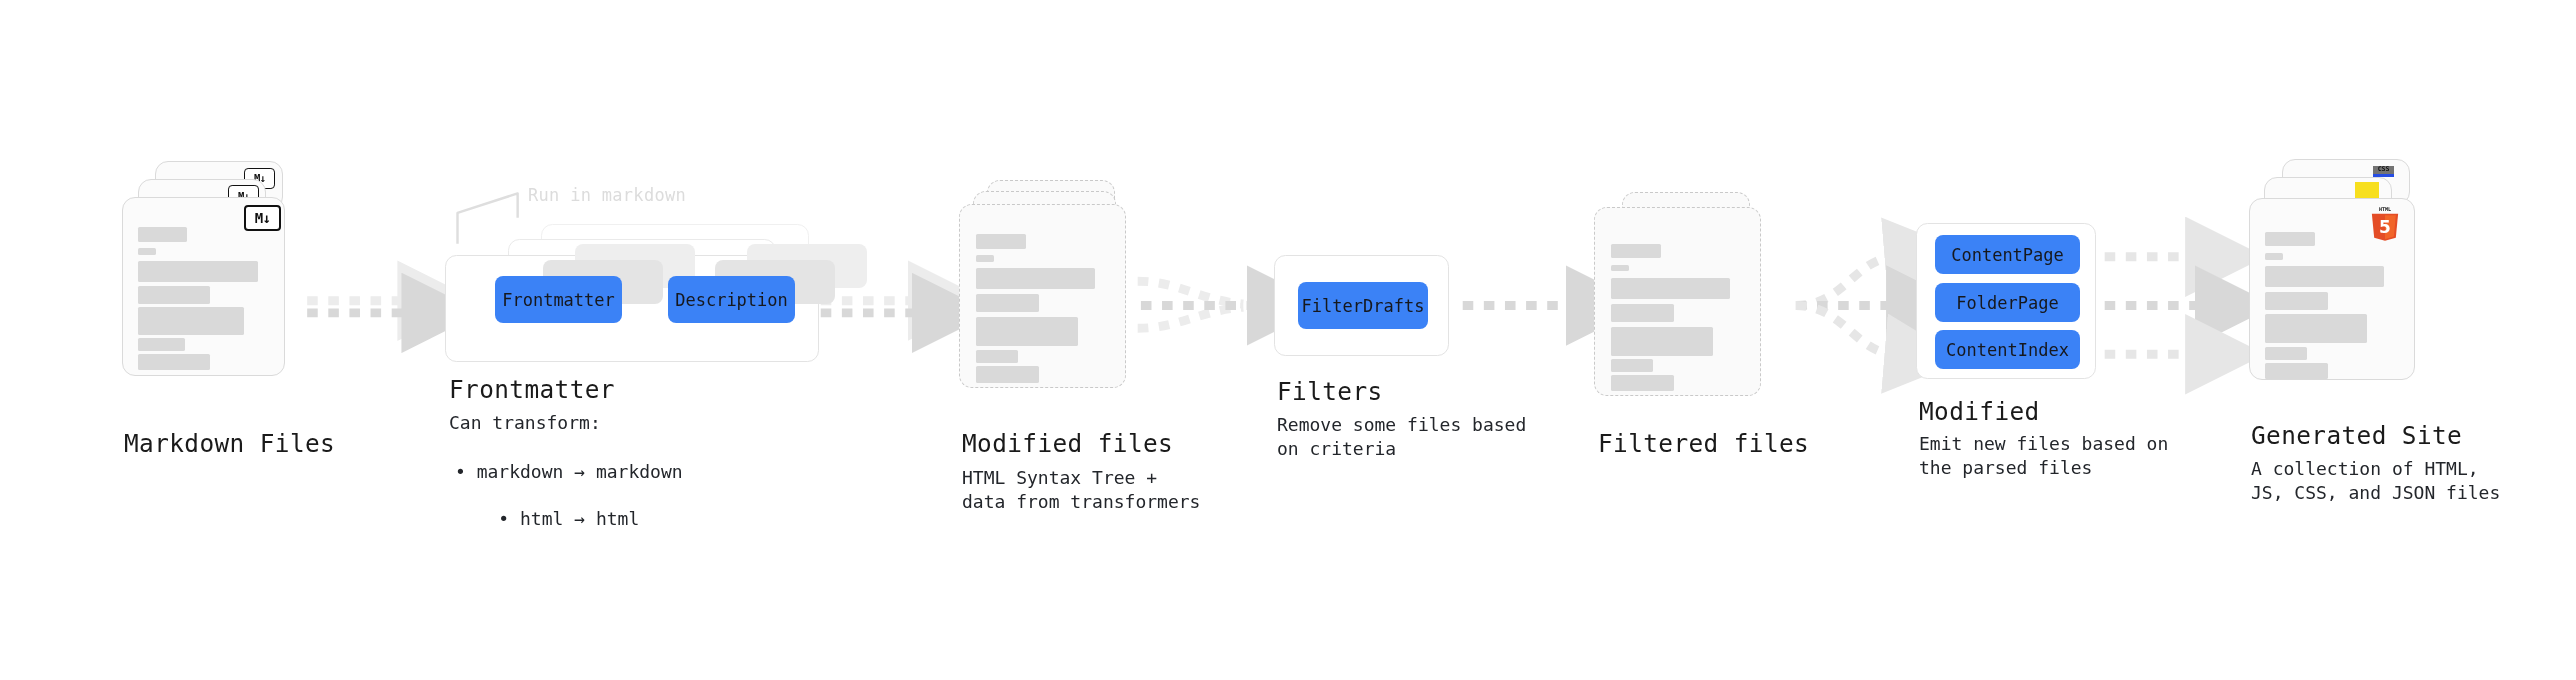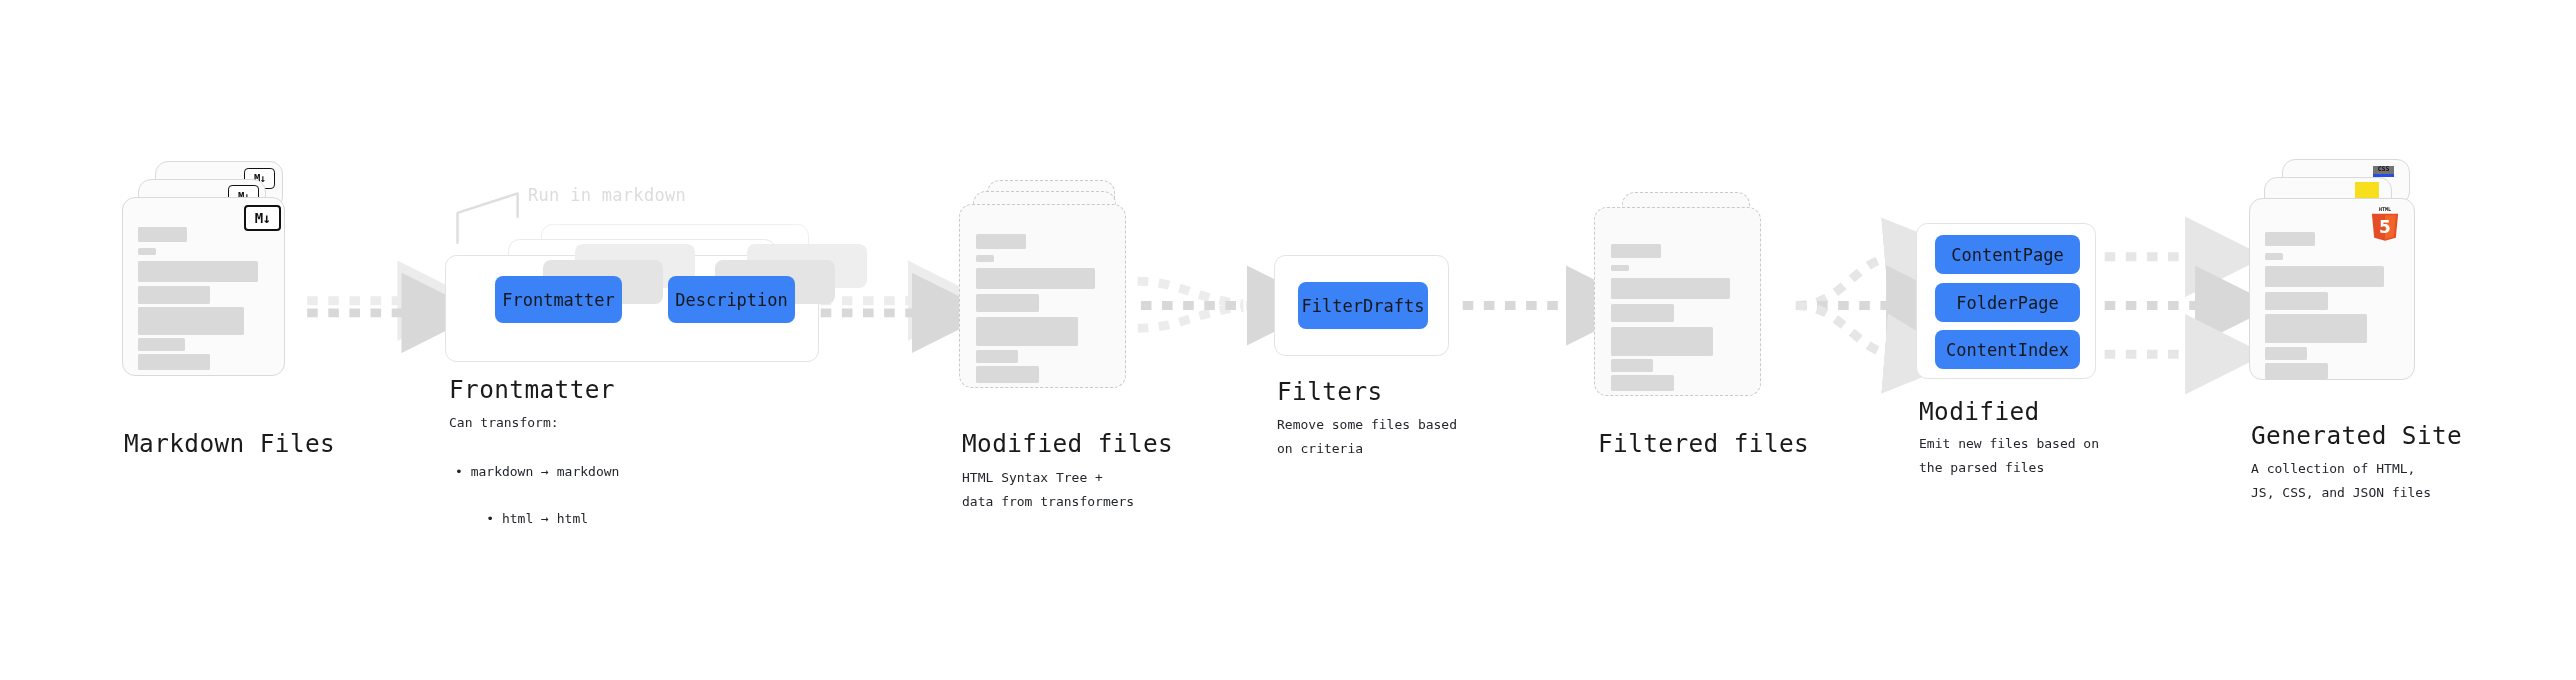--- a/index.html
+++ b/index.html
@@ -23,21 +23,21 @@
   
   .node-title {
     position: absolute;
     font-size: 24.4px;
     color: #1a1a1a;
     letter-spacing: 0.4px;
     white-space: nowrap;
   }
   .node-desc {
     position: absolute;
-    font-size: 13px;
+    font-size: 18px;
     line-height: 23.6px;
     color: #23262b;
     white-space: pre-line;
   }
   .para-label {
     position: absolute;
     font-size: 17px;
     color: #dcdcdc;
     white-space: nowrap;
     letter-spacing: 0.3px;

